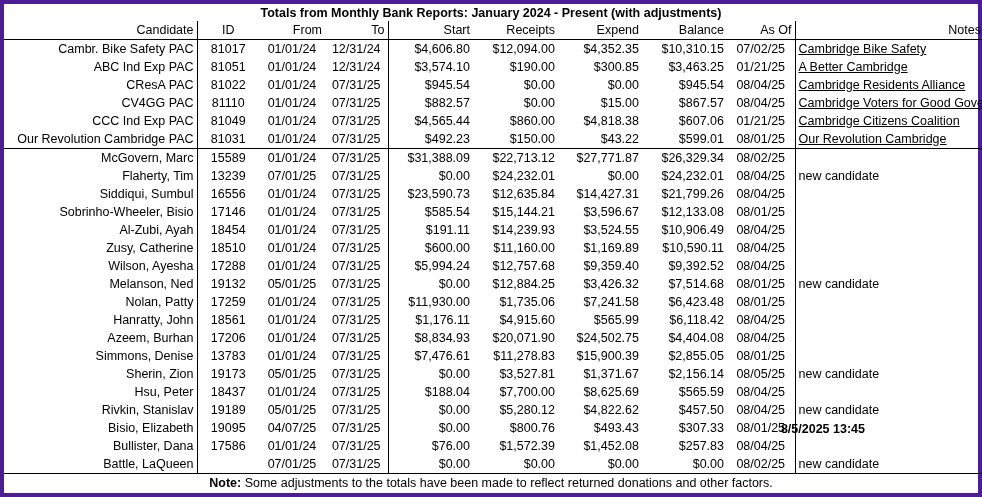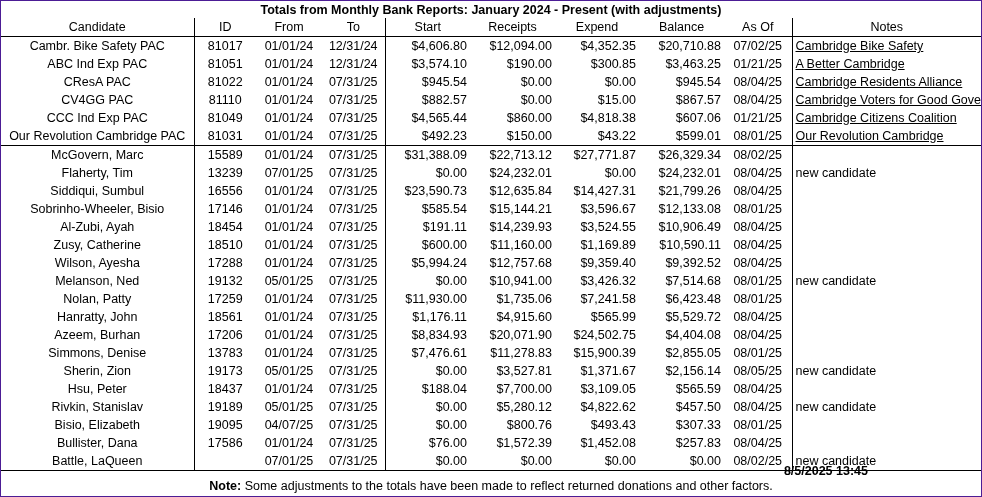--- a/index.html
+++ b/index.html
@@ -12,21 +12,21 @@
     height: 497px;
     font-family: "Liberation Sans", sans-serif;
     font-size: 12.5px;
     color: #000000;
     overflow: hidden;
   }
   .sheet {
     width: 982px;
     height: 497px;
     box-sizing: border-box;
-    border: 1px solid #4c1d95;
+    border: 4px solid #4c1d95;
     background: #ffffff;
     position: relative;
   }
   .title {
     text-align: center;
     font-weight: bold;
     font-size: 12.5px;
     padding: 2px 0 1px 0;
     line-height: 14px;
   }
@@ -45,21 +45,21 @@
     white-space: nowrap;
   }
   thead th {
     font-weight: bold;
     border-bottom: 1.5px solid #000000;
     text-align: left;
     vertical-align: bottom;
   }
   .num { text-align: right; }
   .ctr { text-align: center; }
-  .lft { text-align: center; }
+  .lft { text-align: right; }
 
   
   col.c-cand { width: 193px; }
   col.c-id   { width: 62px; }
   col.c-from { width: 66px; }
   col.c-to   { width: 63px; }
   col.c-start{ width: 85px; }
   col.c-rcpt { width: 85px; }
   col.c-exp  { width: 84px; }
   col.c-bal  { width: 85px; }
@@ -96,20 +96,21 @@
     right: 113px;
     top: 2px;
     font-weight: bold;
     font-size: 12.5px;
   }
   .note-row {
     text-align: center;
     font-size: 12.5px;
     line-height: 16px;
     padding-bottom: 2px;
+    margin-top: 39px;
   }
   .note-row b { font-weight: bold; }
 </style>
 </head>
 <body>
 
 <div class="sheet">
 
   <div class="title">Totals from Monthly Bank Reports: January 2024 - Present (with adjustments)</div>
 
@@ -142,21 +143,21 @@
     </thead>
     <tbody id="pac-body">
         <tr>
           <td class="lft">Cambr. Bike Safety PAC</td>
           <td class="ctr vsep">81017</td>
           <td class="ctr">01/01/24</td>
           <td class="ctr">12/31/24</td>
           <td class="num vsep">$4,606.80</td>
           <td class="num">$12,094.00</td>
           <td class="num">$4,352.35</td>
-          <td class="num">$20,710.88</td>
+          <td class="num">$10,310.15</td>
           <td class="ctr">07/02/25</td>
           <td class="vsep notes-cell">Cambridge Bike Safety</td>
         </tr>
         <tr>
           <td class="lft">ABC Ind Exp PAC</td>
           <td class="ctr vsep">81051</td>
           <td class="ctr">01/01/24</td>
           <td class="ctr">12/31/24</td>
           <td class="num vsep">$3,574.10</td>
           <td class="num">$190.00</td>
@@ -298,21 +299,21 @@
           <td class="num">$9,392.52</td>
           <td class="ctr">08/04/25</td>
           <td class="vsep notes-cell"></td>
         </tr>
         <tr>
           <td class="lft">Melanson, Ned</td>
           <td class="ctr vsep">19132</td>
           <td class="ctr">05/01/25</td>
           <td class="ctr">07/31/25</td>
           <td class="num vsep">$0.00</td>
-          <td class="num">$10,941.00</td>
+          <td class="num">$12,884.25</td>
           <td class="num">$3,426.32</td>
           <td class="num">$7,514.68</td>
           <td class="ctr">08/01/25</td>
           <td class="vsep newcand">new candidate</td>
         </tr>
         <tr>
           <td class="lft">Nolan, Patty</td>
           <td class="ctr vsep">17259</td>
           <td class="ctr">01/01/24</td>
           <td class="ctr">07/31/25</td>
@@ -324,21 +325,21 @@
           <td class="vsep notes-cell"></td>
         </tr>
         <tr>
           <td class="lft">Hanratty, John</td>
           <td class="ctr vsep">18561</td>
           <td class="ctr">01/01/24</td>
           <td class="ctr">07/31/25</td>
           <td class="num vsep">$1,176.11</td>
           <td class="num">$4,915.60</td>
           <td class="num">$565.99</td>
-          <td class="num">$5,529.72</td>
+          <td class="num">$6,118.42</td>
           <td class="ctr">08/04/25</td>
           <td class="vsep notes-cell"></td>
         </tr>
         <tr>
           <td class="lft">Azeem, Burhan</td>
           <td class="ctr vsep">17206</td>
           <td class="ctr">01/01/24</td>
           <td class="ctr">07/31/25</td>
           <td class="num vsep">$8,834.93</td>
           <td class="num">$20,071.90</td>
@@ -371,21 +372,21 @@
           <td class="ctr">08/05/25</td>
           <td class="vsep newcand">new candidate</td>
         </tr>
         <tr>
           <td class="lft">Hsu, Peter</td>
           <td class="ctr vsep">18437</td>
           <td class="ctr">01/01/24</td>
           <td class="ctr">07/31/25</td>
           <td class="num vsep">$188.04</td>
           <td class="num">$7,700.00</td>
-          <td class="num">$3,109.05</td>
+          <td class="num">$8,625.69</td>
           <td class="num">$565.59</td>
           <td class="ctr">08/04/25</td>
           <td class="vsep notes-cell"></td>
         </tr>
         <tr>
           <td class="lft">Rivkin, Stanislav</td>
           <td class="ctr vsep">19189</td>
           <td class="ctr">05/01/25</td>
           <td class="ctr">07/31/25</td>
           <td class="num vsep">$0.00</td>

